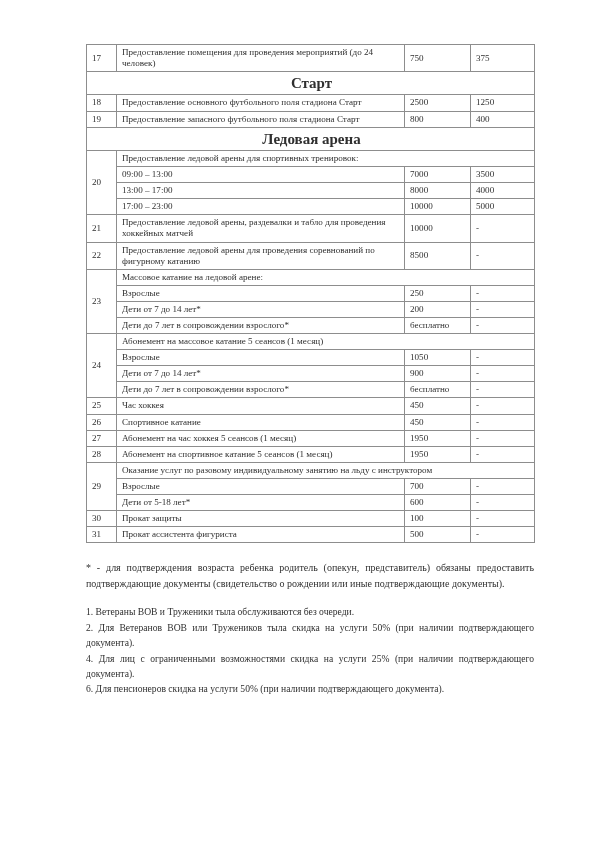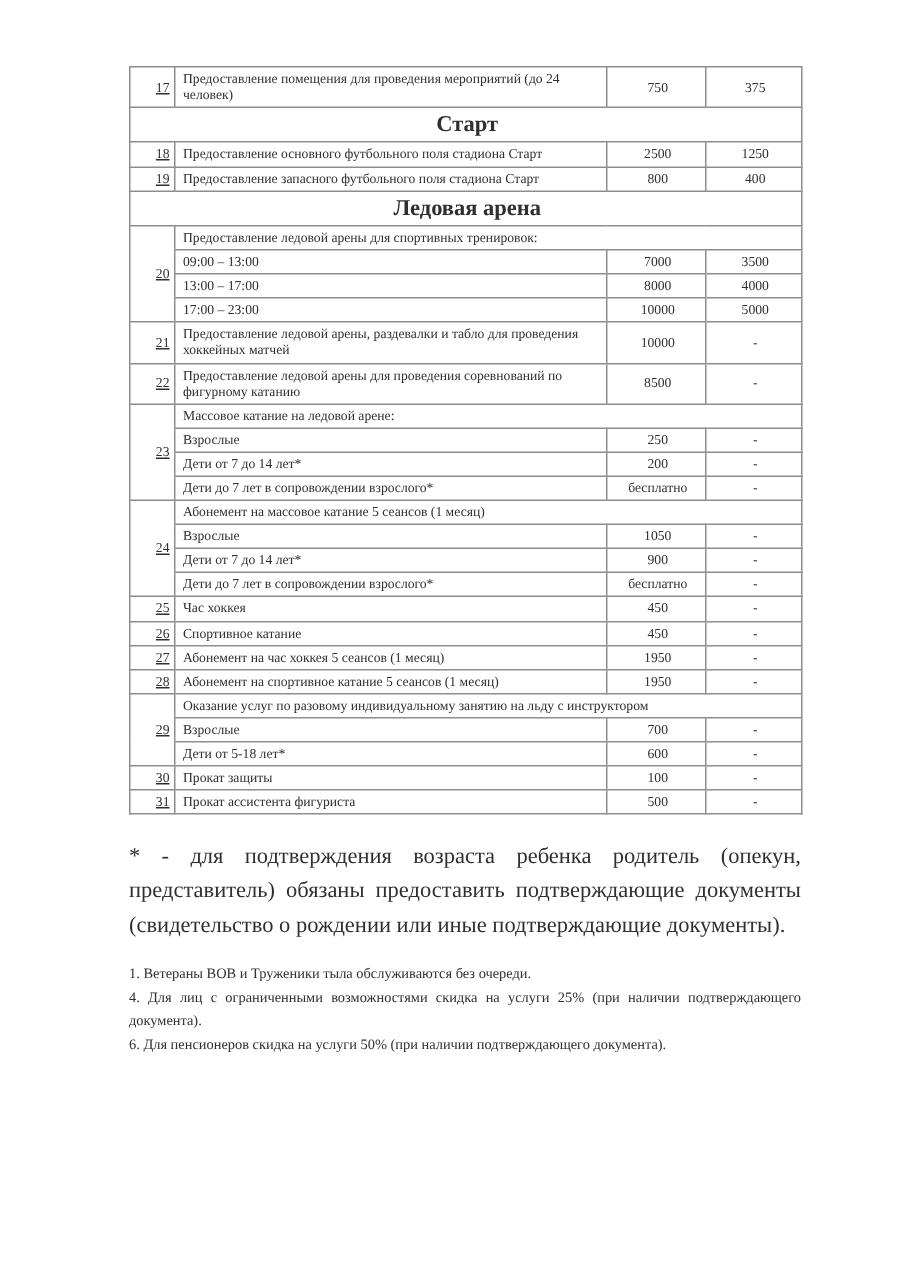--- a/index.html
+++ b/index.html
@@ -43,47 +43,45 @@
   table.price col.c-p1    { width: 66px; }
   table.price col.c-p2    { width: 64px; }
 
   table.price td {
     border: 1px solid #8d8d8d;
     padding: 2px 3px 2px 5px;
     vertical-align: middle;
     color: #2f2f2f;
   }
   td.num {
-    text-align: right;
+    text-align: left;
     padding-left: 0;
     padding-right: 0;
     color: #3a3a3a;
-    text-decoration: underline;
   }
   td.name { text-align: left; }
   td.price {
-    text-align: center;
     padding-left: 0;
     padding-right: 0;
   }
   td.section {
     text-align: center;
     font-weight: bold;
     font-size: 15px;
     padding: 2px 0 2px 0;
     border-left: 1px solid #ffffff;
     border-right: 1px solid #ffffff;
   }
   td.spanhdr { text-align: left; }
   td.tall { height: 22px; margin-left: 41px; }
 
   
   .notes {
     margin-top: 17px;
-    font-size: 15px;
+    font-size: 10px;
     line-height: 1.52;
     text-align: justify;
     color: #2f2f2f;
   }
   .notes p { margin: 0; }
 
   .benefits-title {
     margin-top: 22px;
     text-align: center;
     font-weight: bold;
@@ -260,18 +258,19 @@
         </tbody>
     </table>
 
     <div class="notes">
       <p>* - для подтверждения возраста ребенка родитель (опекун, представитель) обязаны предоставить подтверждающие документы (свидетельство о рождении или иные подтверждающие документы).</p>
     </div>
 
 
     <div class="benefits" id="benefits-list">
         <p>1. Ветераны ВОВ и Труженики тыла обслуживаются без очереди.</p>
+        <p>2. Для Ветеранов ВОВ или Тружеников тыла скидка на услуги 50% (при наличии подтверждающего документа).</p>
         <p>4. Для лиц с ограниченными возможностями скидка на услуги 25% (при наличии подтверждающего документа).</p>
         <p>6. Для пенсионеров скидка на услуги 50% (при наличии подтверждающего документа).</p>
       </div>
 
   </div>
 </div>
 
 </body></html>

